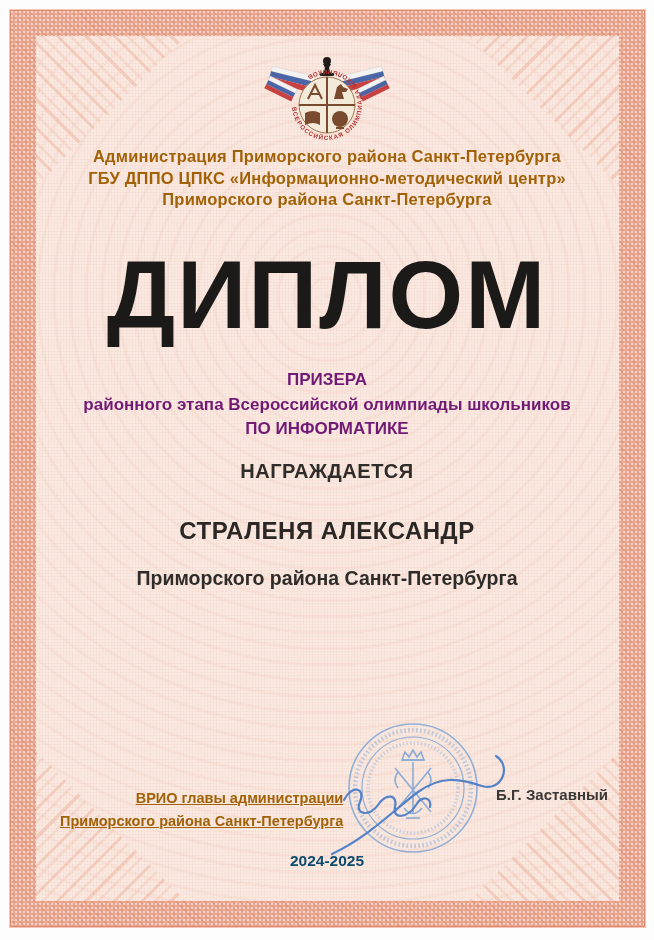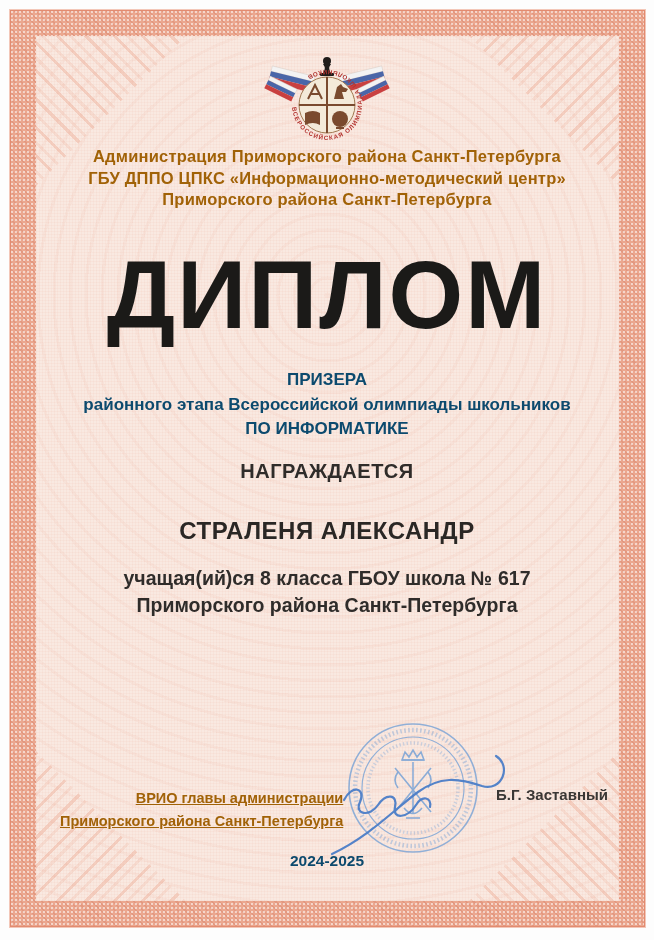--- a/index.html
+++ b/index.html
@@ -39,21 +39,21 @@
   .corner.tr{right:35px;top:36px;clip-path:polygon(0 0,100% 0,100% 100%);
     background:repeating-linear-gradient(135deg, rgba(236,167,143,.40) 0 3px, rgba(255,255,255,0) 3px 9px, rgba(236,167,143,.20) 9px 12px, rgba(255,255,255,0) 12px 20px);}
   .corner.bl{left:36px;bottom:39px;clip-path:polygon(0 0,0 100%,100% 100%);
     background:repeating-linear-gradient(135deg, rgba(236,167,143,.40) 0 3px, rgba(255,255,255,0) 3px 9px, rgba(236,167,143,.20) 9px 12px, rgba(255,255,255,0) 12px 20px);}
   .corner.br{right:35px;bottom:39px;clip-path:polygon(100% 0,100% 100%,0 100%);}
 
   
   .cblock{position:absolute;left:0;right:0;text-align:center;color:#343130;font-weight:700;}
   .org{top:146px;font-size:16.5px;line-height:21.5px;letter-spacing:.2px;color:#a16207;}
   .title{top:230px;font-size:96px;line-height:1.1;color:#1b1a18;letter-spacing:2px;margin-top:12px;}
-  .award{top:368px;font-size:17px;line-height:24.5px;color:#0c4a6e;}
+  .award{top:368px;font-size:17px;line-height:24.5px;color:#701a75;}
   .granted{top:460px;font-size:20px;letter-spacing:.5px;color:#2f2c2a;text-align:center;}
   .name{top:517px;font-size:24px;letter-spacing:.5px;color:#2a2725;}
   .student{top:565px;font-size:19.5px;line-height:26.5px;color:#2f2c2a;}
   .sig-left{position:absolute;left:60px;top:787px;text-align:right;font-size:14.5px;line-height:22.5px;font-weight:700;color:#a16207;text-decoration:underline;}
   .signer{position:absolute;left:496px;top:786px;font-size:15px;font-weight:700;color:#3a3735;}
   .year{top:852px;font-size:15.5px;color:#0c4a6e;}
 
   .logo-wrap{position:absolute;left:0;right:0;top:53px;display:flex;justify-content:center;}
   .stamp-wrap{position:absolute;left:318px;top:708px;}
 </style>
@@ -139,21 +139,20 @@
   <div class="cblock award">
     <div>ПРИЗЕРА</div>
     <div>районного этапа Всероссийской олимпиады школьников</div>
     <div>ПО ИНФОРМАТИКЕ</div>
   </div>
 
   <div class="cblock granted">НАГРАЖДАЕТСЯ</div>
 
   <div class="cblock name">СТРАЛЕНЯ АЛЕКСАНДР</div>
   <div class="cblock student">
-    <div>учащая(ий)ся 8 класса ГБОУ школа № 617</div>
     <div>Приморского района Санкт-Петербурга</div>
   </div>
 
   <div class="stamp-wrap">
     <svg width="200" height="155" viewBox="0 0 200 155">
       <g stroke="#7fa6d6" fill="none" opacity="0.85">
         <circle cx="95" cy="80" r="64" stroke-width="1.6"></circle>
         <circle cx="95" cy="80" r="51" stroke-width="1.2"></circle>
         <circle cx="95" cy="80" r="58" stroke-width="4.5" stroke-dasharray="1.6 2.4" opacity="0.55"></circle>
         <circle cx="95" cy="80" r="45" stroke-width="3.5" stroke-dasharray="1.4 2.2" opacity="0.45"></circle>

